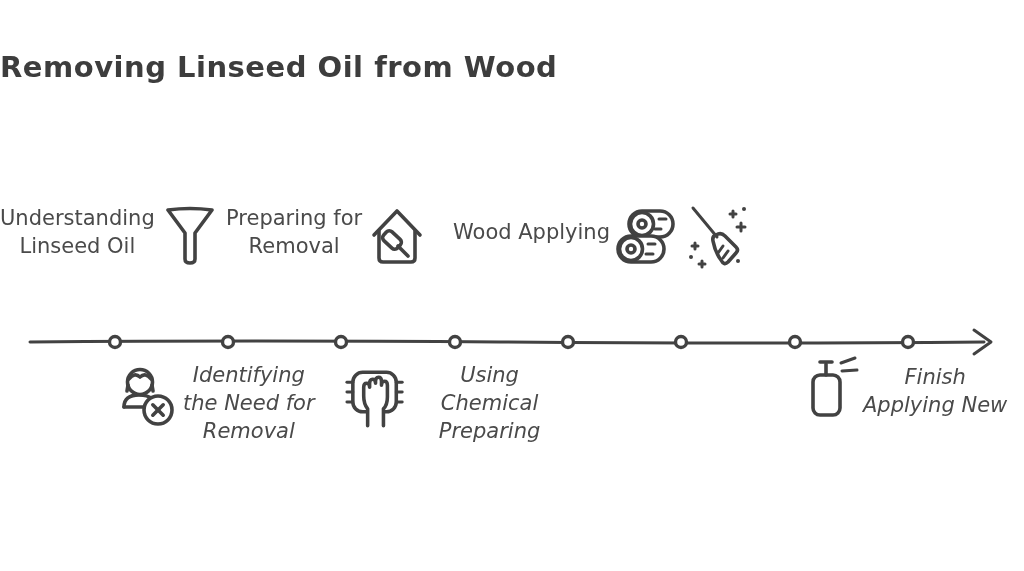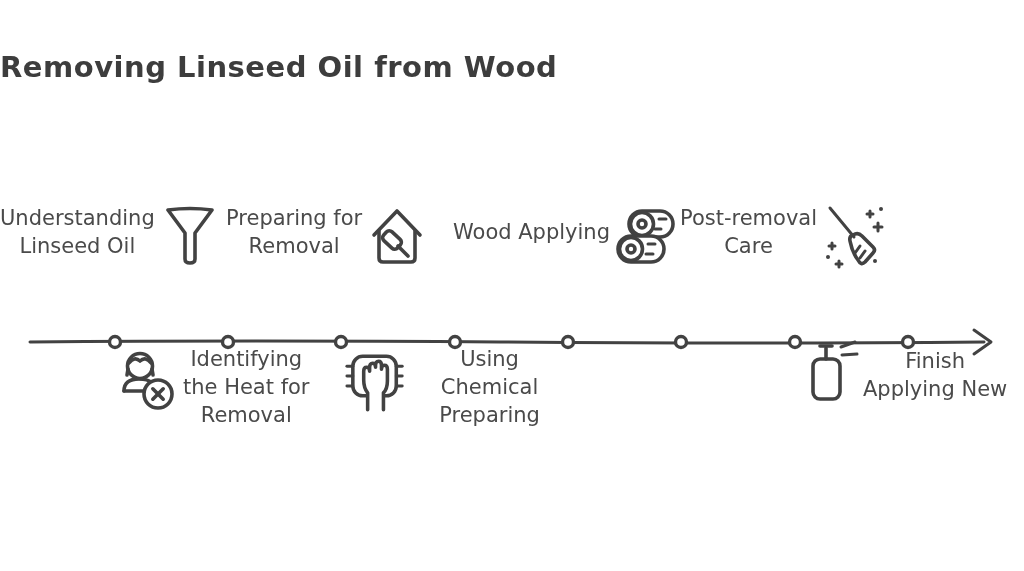--- a/index.html
+++ b/index.html
@@ -26,21 +26,21 @@
   .timeline-svg{
     position:absolute;top:0;left:0;width:1024px;height:571px;
   }
   .timeline-svg .stroke{stroke:var(--ink);stroke-width:3;fill:none;stroke-linecap:round;stroke-linejoin:round;}
   .timeline-svg .dot{fill:#fff;stroke:var(--ink);stroke-width:3.4;}
   .step{
     position:absolute;width:230px;
     display:flex;flex-direction:row;align-items:center;
   }
   .step.top{top:200px;}
-  .step.bottom{top:334px;}
+  .step.bottom{top:350px;font-style:italic;}
   .label{
     text-align:center;
     font-size:21px;line-height:28px;
     color:var(--text);
   }
   .step.top .label{margin-bottom:6px;}
   .step.bottom .label{margin-top:11px;}
   .icon{display:block;}
   .icon .s{stroke:var(--ink);stroke-width:3.6;fill:none;stroke-linecap:round;stroke-linejoin:round;}
   .icon .sw{stroke:var(--ink);stroke-width:3.6;fill:#fff;stroke-linecap:round;stroke-linejoin:round;}
@@ -84,21 +84,21 @@
       <path class="s" d="M15 22 L14 28"></path>
       <path class="s" d="M39 22 L40 28"></path>
       <path class="s" d="M11 44 Q11 32 26 32 Q35 32 39 36"></path>
       <path class="s" d="M11 44 L31 44"></path>
       <circle class="sw" cx="45" cy="47" r="14"></circle>
       <line class="s" x1="39.8" y1="41.8" x2="50.2" y2="52.2"></line>
       <line class="s" x1="50.2" y1="41.8" x2="39.8" y2="52.2"></line>
     </svg>
     <div class="label">
       <div>Identifying</div>
-      <div>the Heat for</div>
+      <div>the Need for</div>
       <div>Removal</div>
     </div>
   </div>
 
   <div class="step top" style="left:226px">
     <div class="label">
       <div>Preparing for</div>
       <div>Removal</div>
     </div>
     <svg class="icon" width="70" height="70" viewBox="0 0 70 70">
@@ -141,24 +141,20 @@
       <rect class="sw" x="8" y="36" width="46" height="26" rx="13"></rect>
       <circle class="s" cx="21" cy="49" r="11.5"></circle>
       <circle class="s" cx="21" cy="49" r="4"></circle>
       <line class="thin" x1="38" y1="44" x2="45" y2="44"></line>
       <line class="thin" x1="36" y1="54" x2="43" y2="54"></line>
     </svg>
   </div>
 
 
   <div class="step top" style="left:680px">
-    <div class="label">
-      <div>Post-removal</div>
-      <div>Care</div>
-    </div>
     <svg class="icon" width="70" height="70" viewBox="0 0 70 70">
       <line class="thin" x1="13" y1="8" x2="37" y2="37"></line>
       <path class="s" d="M36 35 Q41 32 45 36 L56 47 Q59 50 56 53 L48 62 Q44 66 41 60 Q35 52 33 41 Q32 36 36 35 Z"></path>
       <line class="thin" x1="43" y1="46" x2="38" y2="53"></line>
       <line class="thin" x1="48" y1="51" x2="43" y2="58"></line>
       <line class="thin" x1="53" y1="11" x2="53" y2="17"></line>
       <line class="thin" x1="50" y1="14" x2="56" y2="14"></line>
       <line class="thin" x1="61" y1="23" x2="61" y2="31"></line>
       <line class="thin" x1="57" y1="27" x2="65" y2="27"></line>
       <line class="thin" x1="15" y1="43" x2="15" y2="49"></line>

